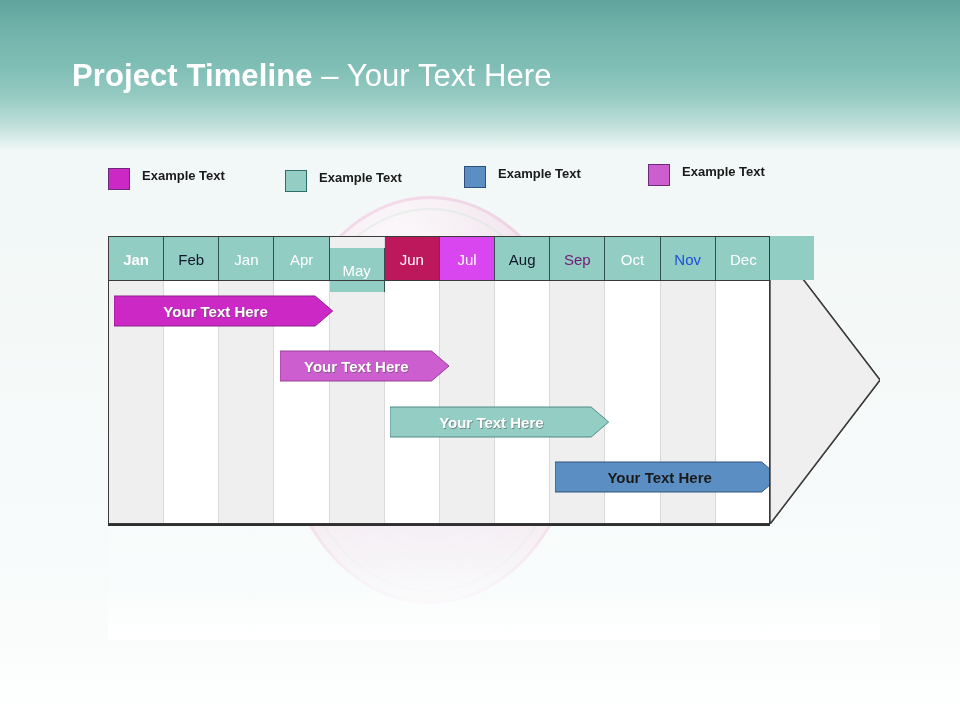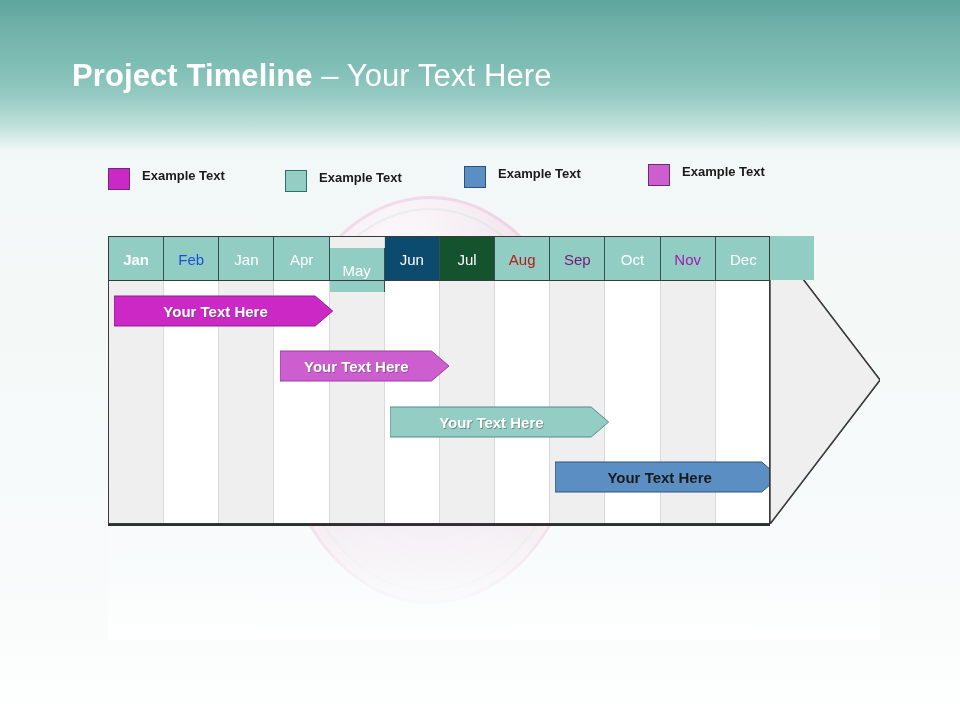--- a/index.html
+++ b/index.html
@@ -192,30 +192,30 @@
           <div class="col" style="left: 275.833px; width: 55.1667px;"></div>
           <div class="col shade" style="left: 331px; width: 55.1667px;"></div>
           <div class="col" style="left: 386.167px; width: 55.1667px;"></div>
           <div class="col shade" style="left: 441.333px; width: 55.1667px;"></div>
           <div class="col" style="left: 496.5px; width: 55.1667px;"></div>
           <div class="col shade" style="left: 551.667px; width: 55.1667px;"></div>
           <div class="col last" style="left: 606.833px; width: 55.1667px;"></div>
         </div>
       <div class="hdr-row" id="hdr-host">
           <div class="hdr-cell" style="width: 55.1667px; background: rgb(146, 205, 196); color: rgb(255, 255, 255);">Jan</div>
-          <div class="hdr-cell" style="width: 55.1667px; background: rgb(146, 205, 196); color: #1d4ed8;">Feb</div>
+          <div class="hdr-cell" style="width: 55.1667px; background: rgb(146, 205, 196); color: #0f172a;">Feb</div>
           <div class="hdr-cell" style="width: 55.1667px; background: rgb(146, 205, 196); color: rgb(255, 255, 255);">Jan</div>
           <div class="hdr-cell" style="width: 55.1667px; background: rgb(146, 205, 196); color: rgb(255, 255, 255);">Apr</div>
           <div class="hdr-cell" style="width: 55.1667px; background: rgb(146, 205, 196); color: rgb(255, 255, 255); margin-top: 11px;">May</div>
-          <div class="hdr-cell" style="width: 55.1667px; background: #0c4a6e; color: rgb(255, 255, 255);">Jun</div>
-          <div class="hdr-cell" style="width: 55.1667px; background: #14532d; color: rgb(255, 255, 255);">Jul</div>
-          <div class="hdr-cell" style="width: 55.1667px; background: rgb(146, 205, 196); color: #b91c1c;">Aug</div>
+          <div class="hdr-cell" style="width: 55.1667px; background: #be185d; color: rgb(255, 255, 255);">Jun</div>
+          <div class="hdr-cell" style="width: 55.1667px; background: #d946ef; color: rgb(255, 255, 255);">Jul</div>
+          <div class="hdr-cell" style="width: 55.1667px; background: rgb(146, 205, 196); color: #0f172a;">Aug</div>
           <div class="hdr-cell" style="width: 55.1667px; background: rgb(146, 205, 196); color: #701a75;">Sep</div>
           <div class="hdr-cell" style="width: 55.1667px; background: rgb(146, 205, 196); color: rgb(255, 255, 255);">Oct</div>
-          <div class="hdr-cell" style="width: 55.1667px; background: rgb(146, 205, 196); color: #a21caf;">Nov</div>
+          <div class="hdr-cell" style="width: 55.1667px; background: rgb(146, 205, 196); color: #1d4ed8;">Nov</div>
           <div class="hdr-cell" style="width: 55.1667px; background: rgb(146, 205, 196); color: rgb(255, 255, 255); text-align: right;">Dec</div>
         </div>
       <div class="hdr-underline"></div>
       <div id="bars-host">
           <div class="bar" style="left: 5px; top: 58px; width: 219.15px;">
             <svg viewBox="0 0 219.14999999999998 32" preserveAspectRatio="none">
               <polygon points="0,1 201.14999999999998,1 218.64999999999998,16 201.14999999999998,31 0,31" fill="#cc28c6" stroke="#8f1d8c" stroke-width="1"></polygon>
             </svg>
             <div class="bar-text" style="color: rgb(255, 255, 255); text-shadow: rgba(80, 80, 80, 0.55) 0.8px 0.8px 0.6px;">Your  Text Here</div>
           </div>

